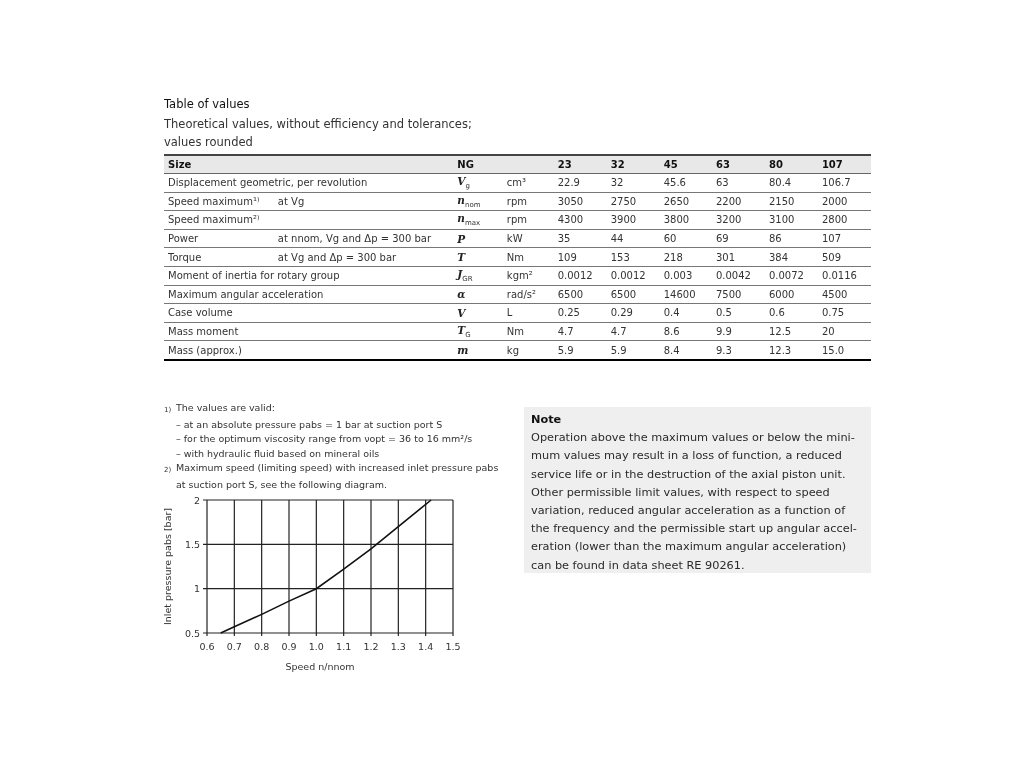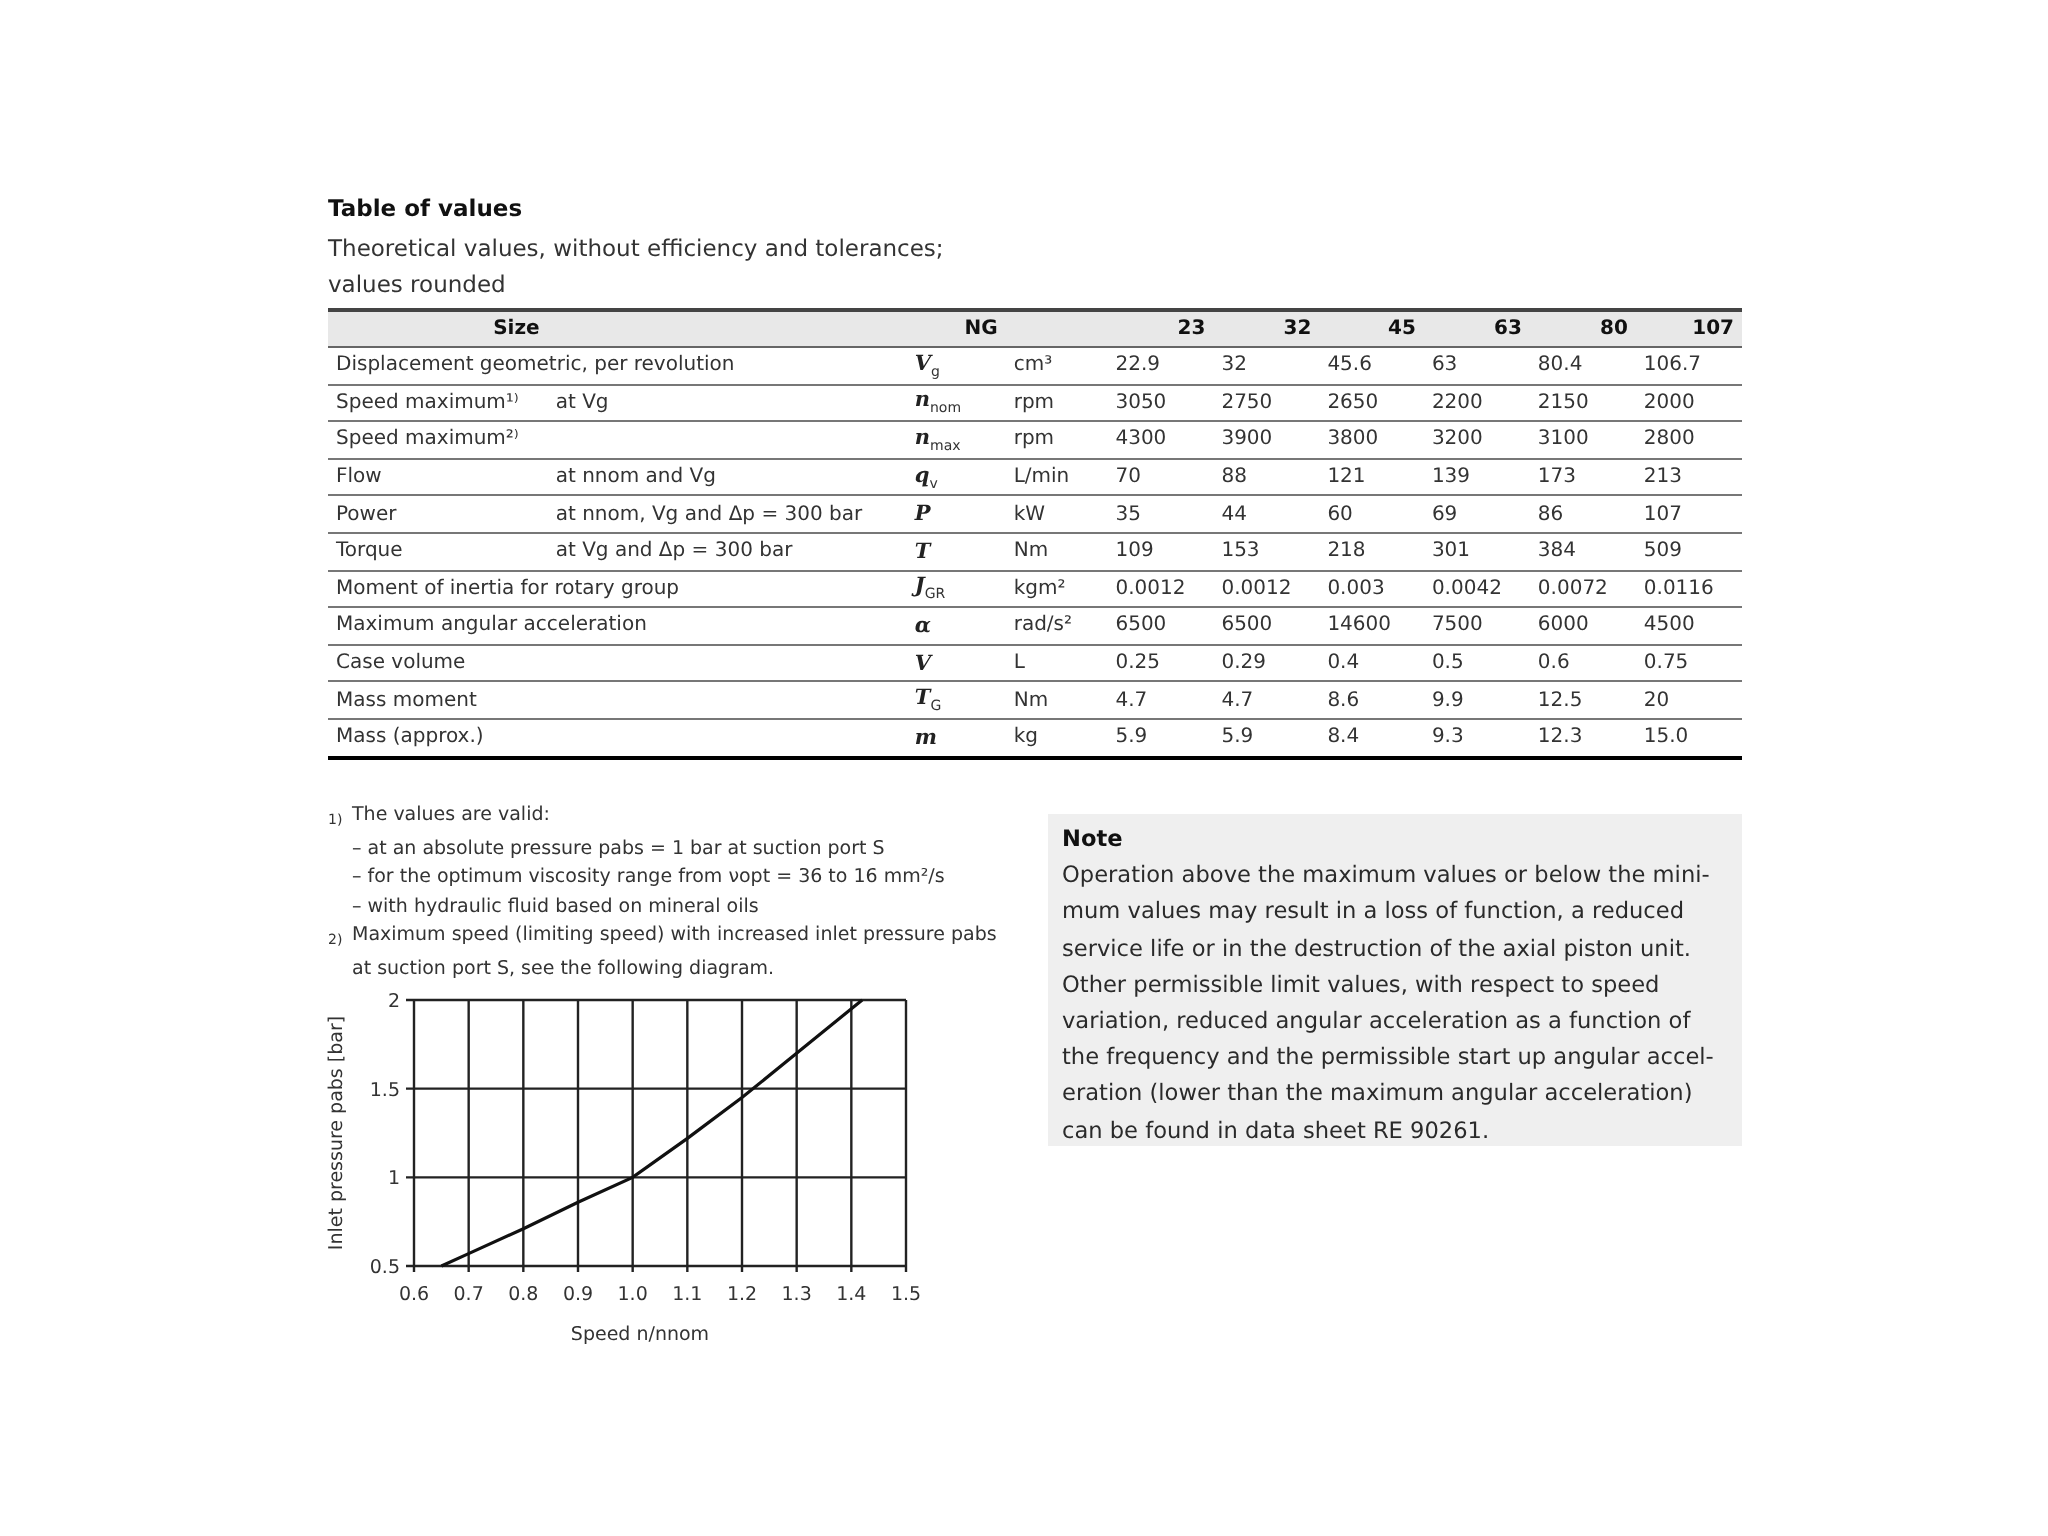--- a/index.html
+++ b/index.html
@@ -1,24 +1,24 @@
 <!DOCTYPE html>
 <html><head>
 <meta charset="utf-8">
 <style>
   html, body { margin: 0; padding: 0; background: #ffffff; }
   body { width: 1024px; height: 768px; position: relative; overflow: hidden;
          font-family: "DejaVu Sans", "Liberation Sans", sans-serif; color: #222; }
-  .title { position: absolute; left: 164px; top: 97px; font-size: 11.5px; font-weight: bold; color: #111; }
+  .title { position: absolute; left: 164px; top: 97px; font-size: 11.5px; font-weight: normal; color: #111; }
   .subtitle { position: absolute; left: 164px; top: 115px; font-size: 11.5px; line-height: 18px; color: #333; width: 360px; }
 
   table.values { position: absolute; left: 164px; top: 154px; width: 707px; border-collapse: collapse;
                  font-size: 10px; color: #333; }
   table.values thead tr { background: #e8e8e8; }
-  table.values thead th { font-weight: bold; color: #111; text-align: right; height: 17px; padding: 0 4px;
+  table.values thead th { font-weight: bold; color: #111; text-align: left; height: 17px; padding: 0 4px;
                           border-top: 2px solid #444; border-bottom: 1px solid #666; }
   table.values tbody td { height: 17.6px; padding: 0 4px; border-bottom: 1px solid #777; white-space: nowrap; }
   table.values tbody tr:last-child td { border-bottom: 2px solid #000000; }
   .sym { font-family: "DejaVu Serif", "Liberation Serif", serif; font-style: italic; font-weight: bold; font-size: 10.5px; color: #222; }
   .col-label { width: 105px; }
   .col-cond { width: 177px; }
   .col-sym { width: 47px; }
   .col-unit { width: 47px; }
   .col-v { width: 48px; }
 
@@ -85,32 +85,20 @@
       <tr>
         <td colspan="2">Speed maximum²⁾</td>
         <td><span class="sym">n</span><sub style="font-size: 7px;">max</sub></td>
         <td>rpm</td>
         <td>4300</td>
         <td>3900</td>
         <td>3800</td>
         <td>3200</td>
         <td>3100</td>
         <td>2800</td>
-      </tr>
-      <tr>
-        <td>Flow</td>
-        <td>at nnom and Vg</td>
-        <td><span class="sym">q</span><sub style="font-size: 7px;">v</sub></td>
-        <td>L/min</td>
-        <td>70</td>
-        <td>88</td>
-        <td>121</td>
-        <td>139</td>
-        <td>173</td>
-        <td>213</td>
       </tr>
       <tr>
         <td>Power</td>
         <td>at nnom, Vg and Δp = 300 bar</td>
         <td><span class="sym">P</span></td>
         <td>kW</td>
         <td>35</td>
         <td>44</td>
         <td>60</td>
         <td>69</td>

